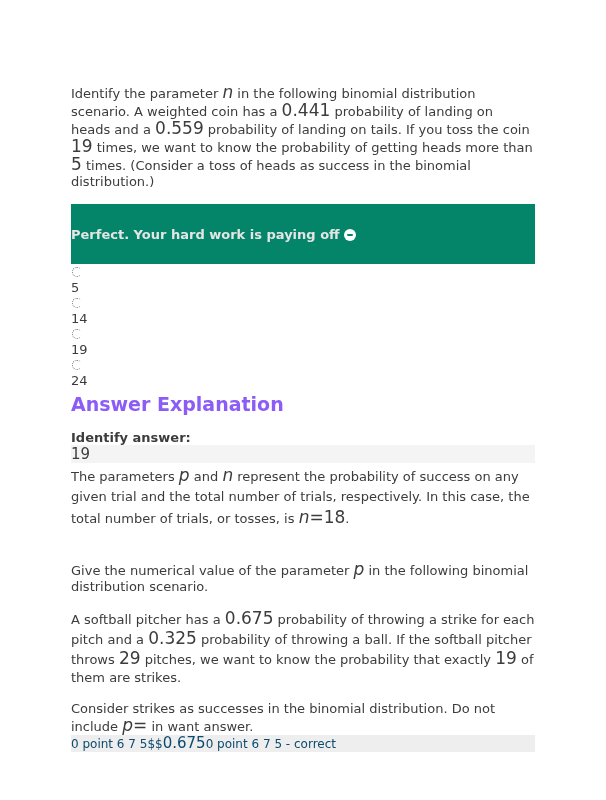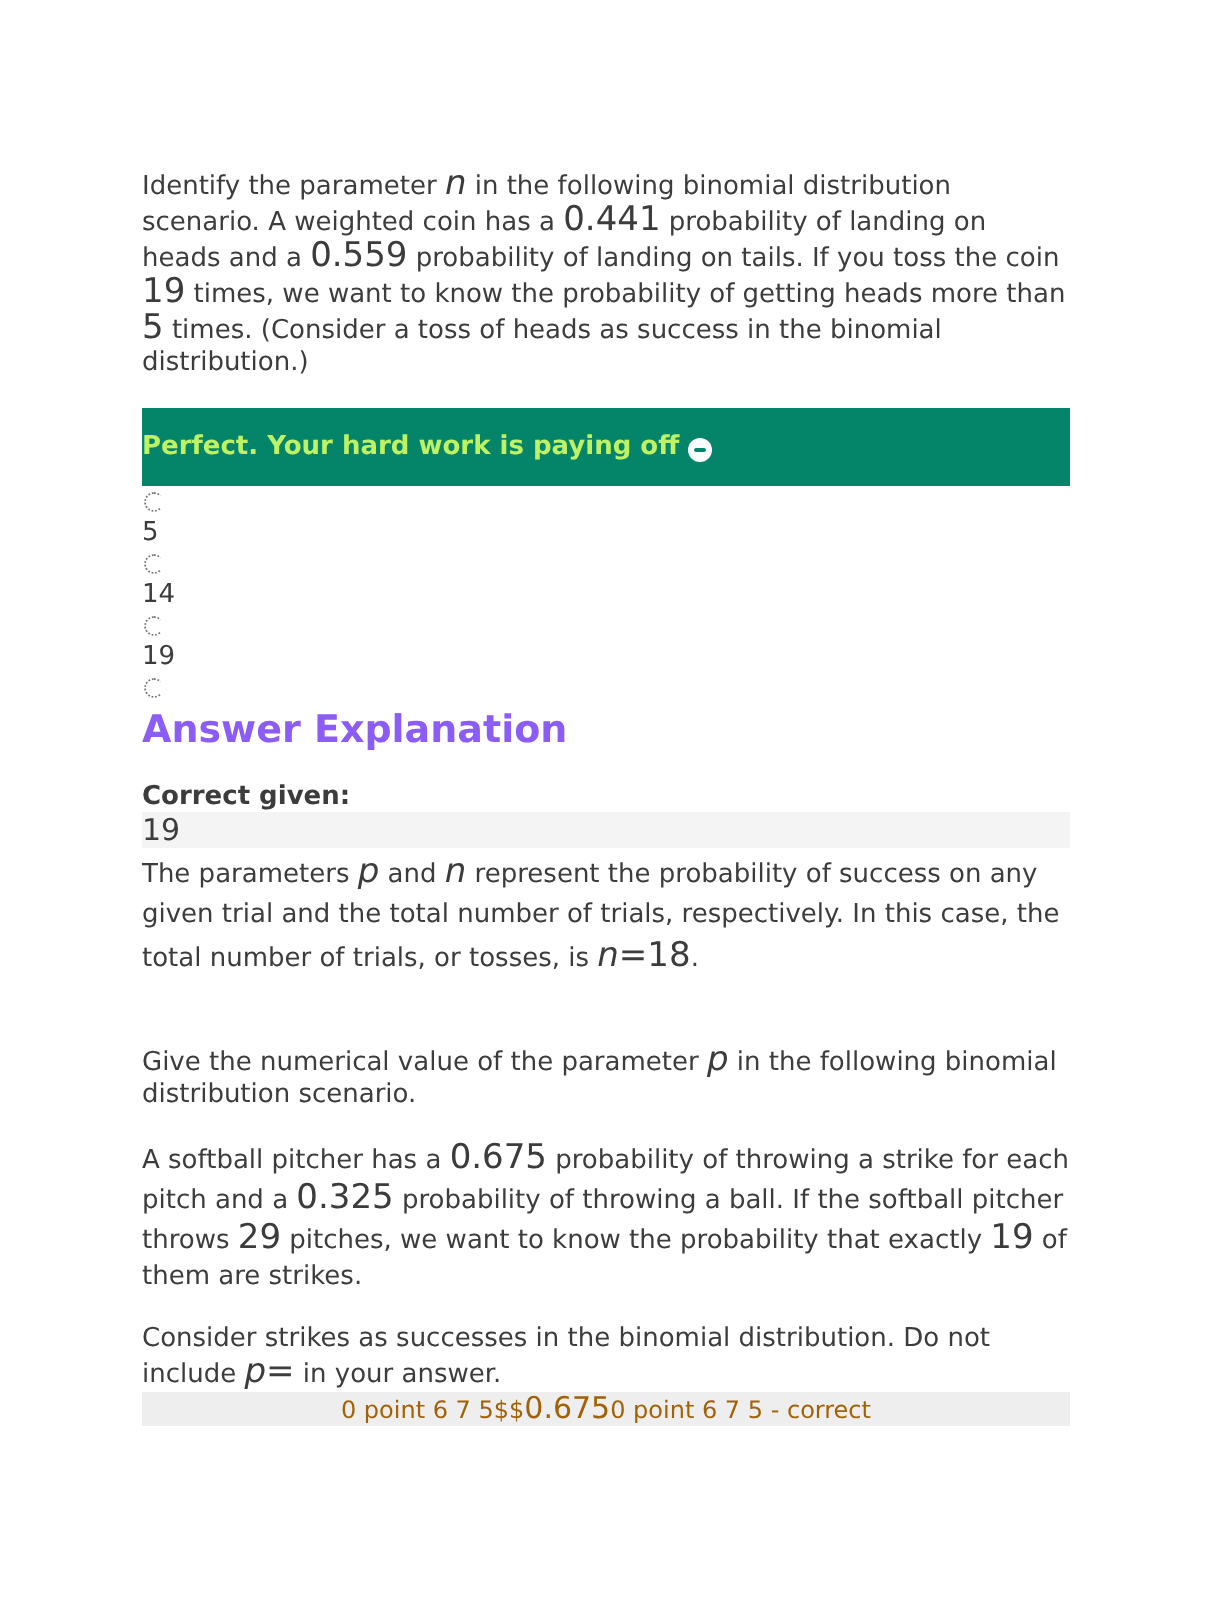--- a/index.html
+++ b/index.html
@@ -3,40 +3,40 @@
   <meta charset="utf-8">
   <style>
     html, body { margin: 0; padding: 0; background: #ffffff; }
     body { width: 606px; height: 800px; position: relative; overflow: hidden;
            font-family: "DejaVu Sans", sans-serif; color: #3c3c3c; }
     .page { position: absolute; left: 71px; top: 84px; width: 464px; }
     p { margin: 0; font-size: 13px; line-height: 16px; }
     .math { font-family: "DejaVu Sans", sans-serif; font-size: 17px; }
     .var { font-style: italic; font-family: "DejaVu Sans", sans-serif; font-size: 17px; }
     .q1 { line-height: 16px; }
-    .banner { background: #04856a; color: #bef264; font-weight: bold; font-size: 13px;
-              height: 39px; display: flex; align-items: center; margin-top: 14px; }
+    .banner { background: #04856a; color: #e5e5e5; font-weight: bold; font-size: 13px;
+              height: 60px; display: flex; align-items: center; margin-top: 14px; }
     .banner .emoji { display: inline-block; width: 12px; height: 12px; background: #fff;
                      border-radius: 50%; margin-left: 4px; position: relative; top: 1px; }
     .banner .emoji::after { content: ""; position: absolute; left: 3px; top: 5px; width: 6px;
                             height: 2px; background: #04856a; border-radius: 1px; }
     .options { margin-top: 2px; }
     .opt { font-size: 13px; }
     .radio { display: block; width: 8px; height: 8px; border: 1px dotted #777;
              border-right-color: transparent; border-radius: 50%; margin: 3px 0 3px 1px; }
     .opt-label { display: block; height: 15px; line-height: 15px; }
     h2 { margin: 4px 0 0 0; font-size: 19px; font-weight: bold; color: #8b5cf6; line-height: 24px; }
     .correct-label { margin-top: 14px; font-weight: bold; font-size: 13px; }
     .answer-box { background: #f4f4f4; font-size: 15px; height: 18px; line-height: 18px; }
     .explain { margin-top: 2px; line-height: 20px; }
     .q2a { margin-top: 32px; }
     .q2b { margin-top: 14px; line-height: 18px; }
     .q2c { margin-top: 14px; }
     .banner2 { margin-top: 10px; }
-    .resp { background: #eeeeee; font-size: 12px; height: 17px; line-height: 17px; color: #a16207; text-align: center; }
+    .resp { background: #eeeeee; font-size: 12px; height: 17px; line-height: 17px; color: #0c4a6e; }
     .resp .math { font-size: 15px; }
   </style>
 </head>
 <body>
 
 <div class="page">
 
   <p class="q1"><span>Identify the parameter </span><span class="var">n</span><span> in the following binomial distribution scenario. A weighted coin has a </span><span class="math">0.441</span><span> probability of landing on heads and a </span><span class="math">0.559</span><span> probability of landing on tails. If you toss the coin </span><span class="math">19</span><span> times, we want to know the probability of getting heads more than </span><span class="math">5</span><span> times. (Consider a toss of heads as success in the binomial distribution.)</span></p>
 
   <div class="banner">
@@ -52,32 +52,33 @@
     <div class="opt">
       <span class="radio"></span>
       <span class="opt-label">14</span>
     </div>
     <div class="opt">
       <span class="radio"></span>
       <span class="opt-label">19</span>
     </div>
     <div class="opt">
       <span class="radio"></span>
+      <span class="opt-label">24</span>
     </div>
   </div>
 
   <h2>Answer Explanation</h2>
 
-  <div class="correct-label">Correct given:</div>
+  <div class="correct-label">Identify answer:</div>
   <div class="answer-box">19</div>
 
   <p class="explain"><span>The parameters </span><span class="var">p</span><span> and </span><span class="var">n</span><span> represent the probability of success on any given trial and the total number of trials, respectively. In this case, the total number of trials, or tosses, is </span><span class="var">n</span><span class="math">=18</span><span>.</span></p>
 
   <p class="q2a"><span>Give the numerical value of the parameter </span><span class="var">p</span><span> in the following binomial distribution scenario.</span></p>
 
   <p class="q2b"><span>A softball pitcher has a </span><span class="math">0.675</span><span> probability of throwing a strike for each pitch and a </span><span class="math">0.325</span><span> probability of throwing a ball. If the softball pitcher throws </span><span class="math">29</span><span> pitches, we want to know the probability that exactly </span><span class="math">19</span><span> of them are strikes.</span></p>
 
-  <p class="q2c"><span>Consider strikes as successes in the binomial distribution. Do not include </span><span class="var">p</span><span class="math">=</span><span> in your answer.</span></p>
+  <p class="q2c"><span>Consider strikes as successes in the binomial distribution. Do not include </span><span class="var">p</span><span class="math">=</span><span> in want answer.</span></p>
 
 
   <div class="resp"><span>0 point 6 7 5$$</span><span class="math">0.675</span><span>0 point 6 7 5 - correct</span></div>
 
 </div>
 
 </body></html>

